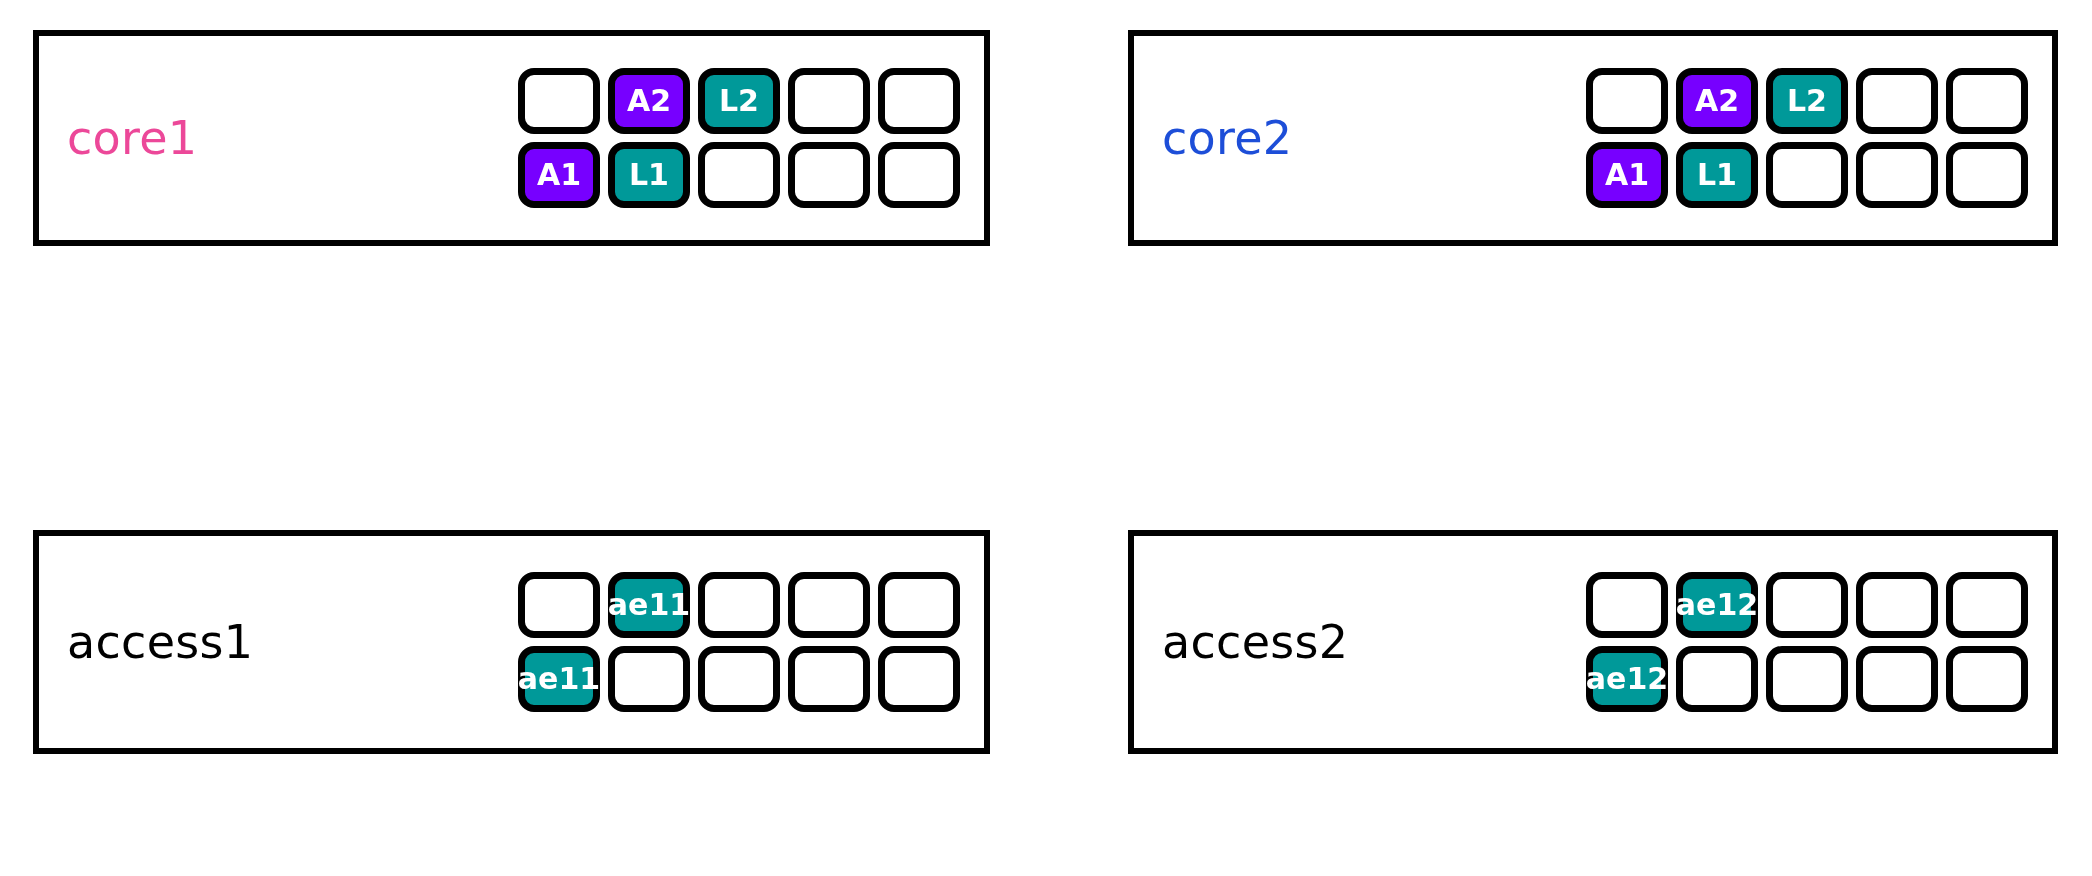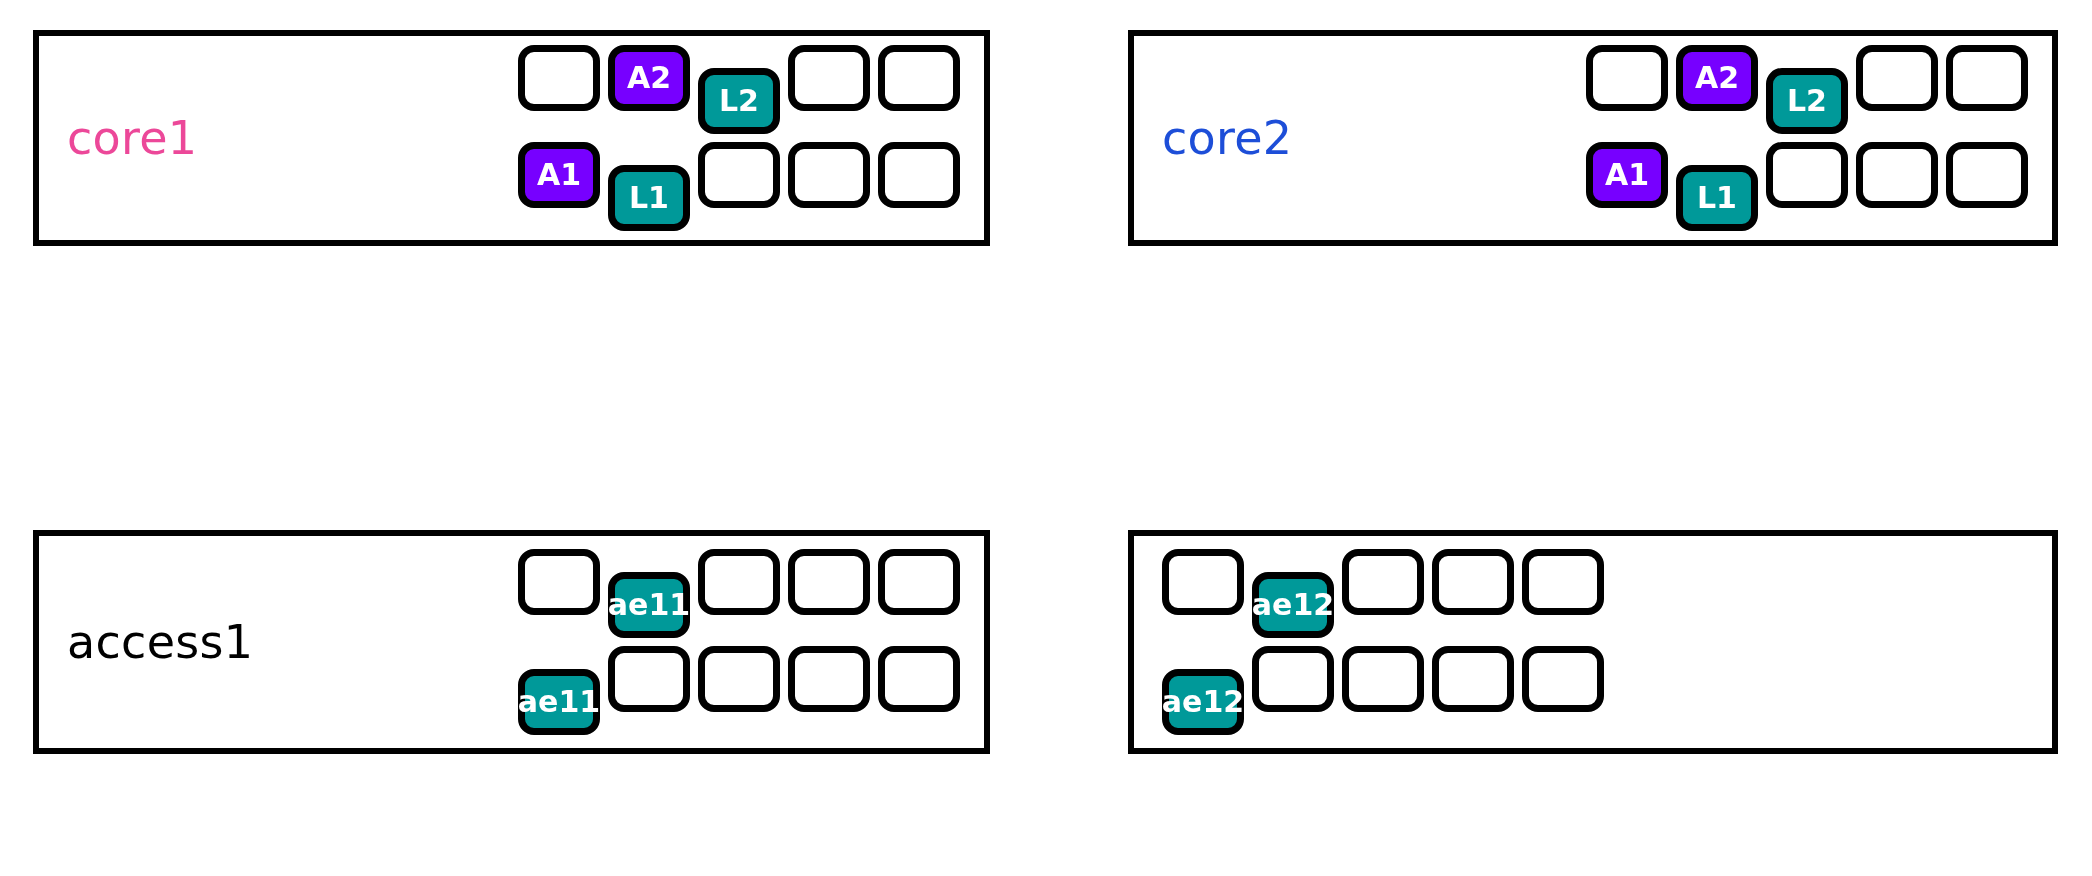--- a/index.html
+++ b/index.html
@@ -74,21 +74,20 @@
     background: #ffffff;
     color: transparent;
   }
 
   .port.agg {
     background: #7700ff;
   }
 
   .port.link {
     background: #009999;
-    margin-top: 23px;
   }
 
   .port-label {
     pointer-events: none;
   }
 
   
   #panel-core1   { left: 33px;   top: 30px;  width: 957px; height: 216px; padding: 0 24px 0 28px; }
   #panel-core2   { left: 1128px; top: 30px;  width: 930px; height: 216px; padding: 0 24px 0 28px; }
   #panel-access1 { left: 33px;   top: 530px; width: 957px; height: 224px; padding: 0 24px 0 28px; }
@@ -216,20 +215,21 @@
             <span class="port-label"></span>
           </div>
         <div class="port empty" style="background: rgb(255, 255, 255); border-color: rgb(0, 0, 0); color: rgb(255, 255, 255);">
             <span class="port-label"></span>
           </div>
       </div>
     </div>
   </div>
 
   <div class="panel" id="panel-access2" style="border-color: rgb(0, 0, 0);">
+    <div class="panel-label" style="color: rgb(0, 0, 0);">access2</div>
     <div class="port-grid">
       <div class="port-row">
         <div class="port empty" style="background: rgb(255, 255, 255); border-color: rgb(0, 0, 0); color: rgb(255, 255, 255);">
             <span class="port-label"></span>
           </div>
         <div class="port link" style="background: rgb(0, 153, 153); border-color: rgb(0, 0, 0); color: rgb(255, 255, 255);">
             <span class="port-label">ae12</span>
           </div>
         <div class="port empty" style="background: rgb(255, 255, 255); border-color: rgb(0, 0, 0); color: rgb(255, 255, 255);">
             <span class="port-label"></span>

